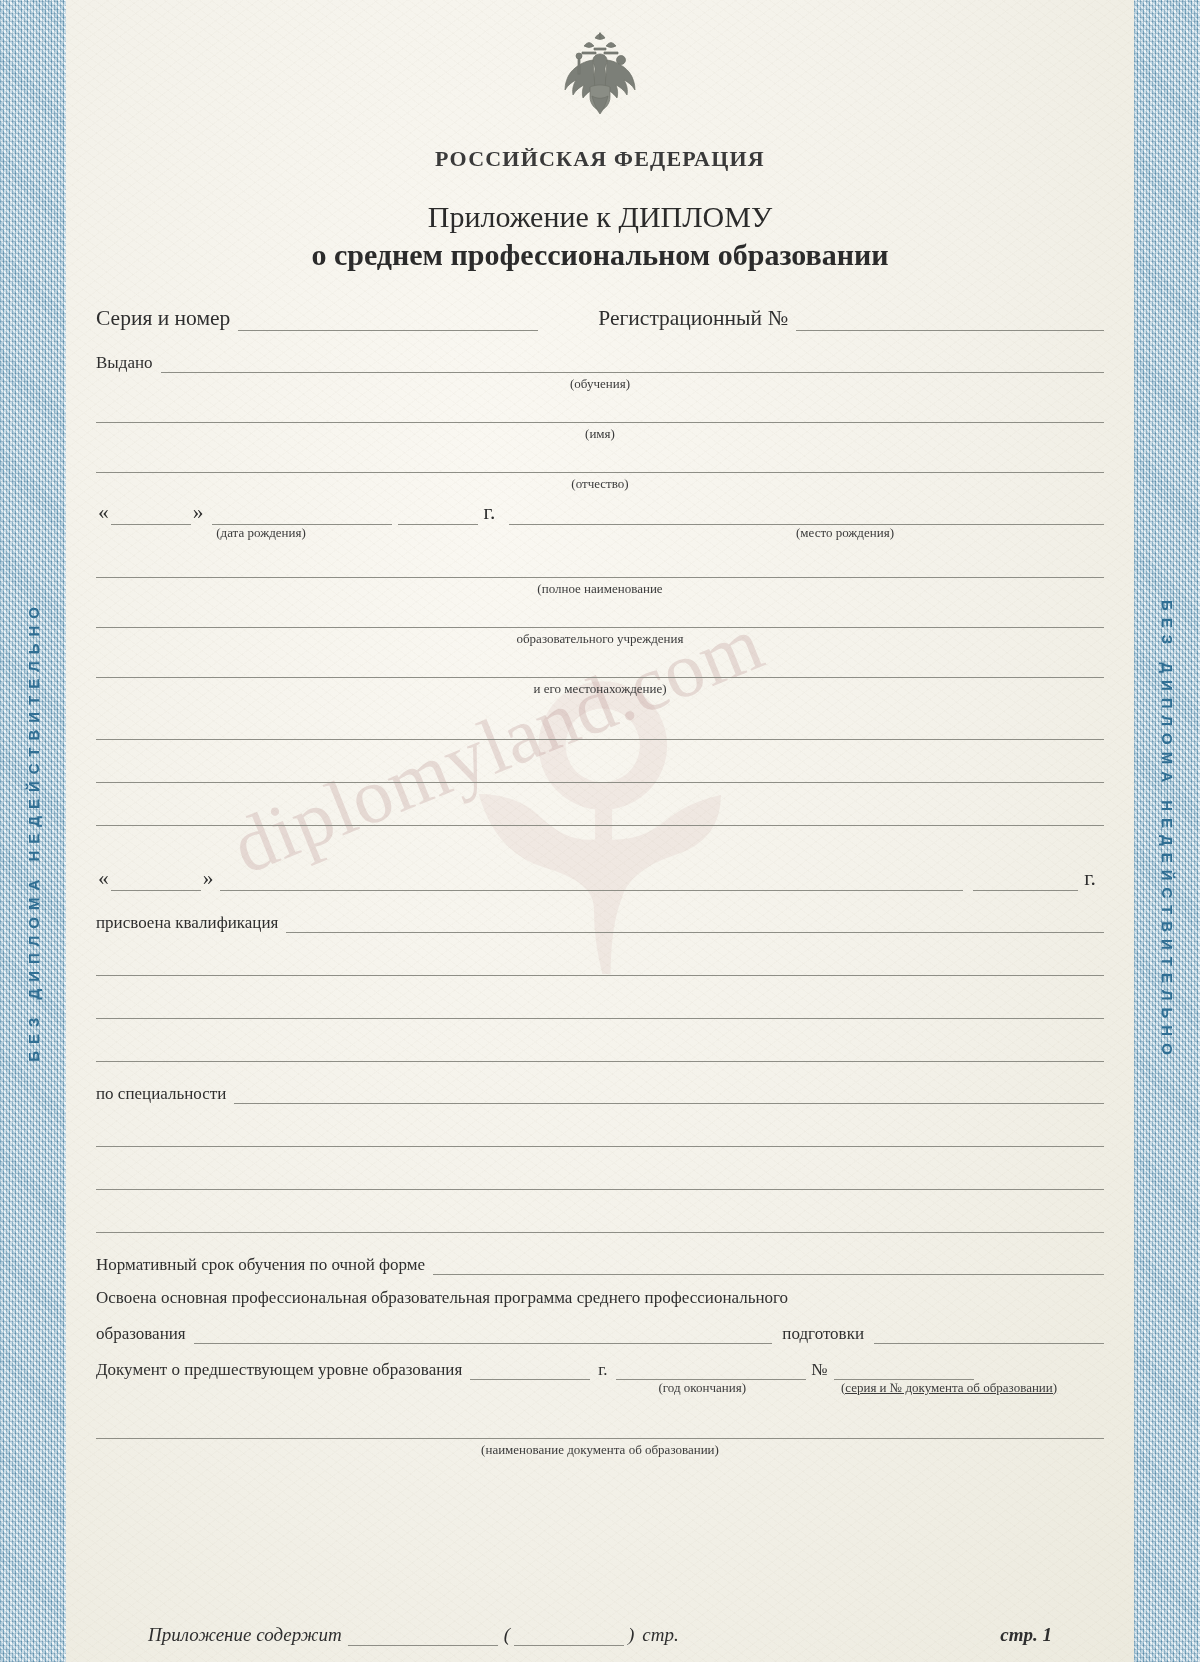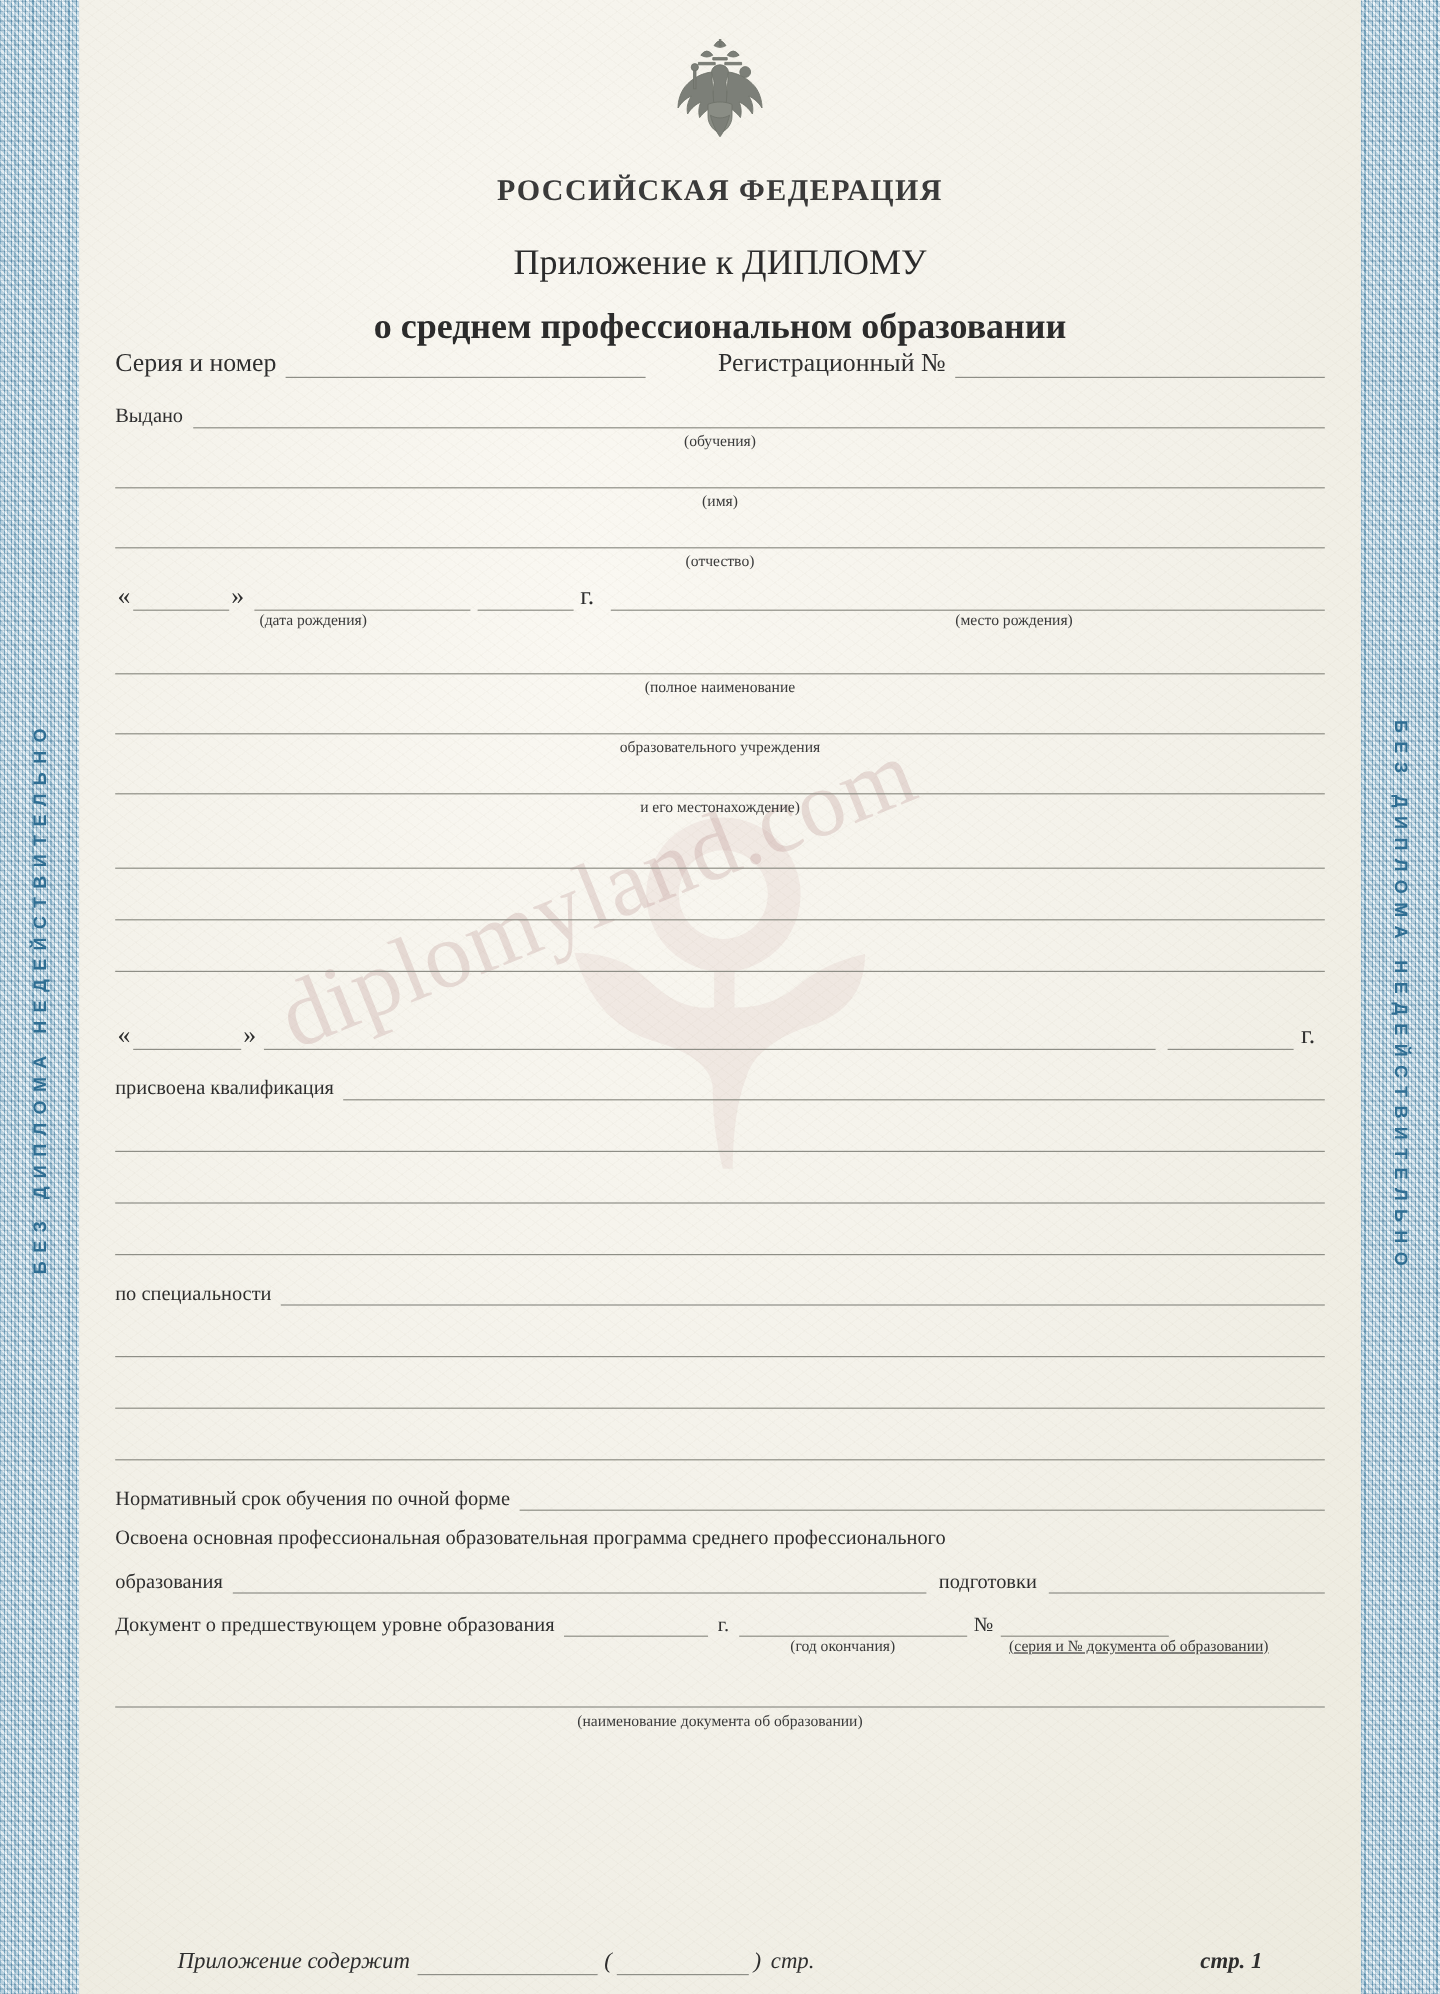--- a/index.html
+++ b/index.html
@@ -133,44 +133,45 @@
     text-align: center;
     padding-top: 30px;
     height: 110px;
   }
   .emblem svg { display: inline-block; }
 
   .country {
     text-align: center;
     font-family: "Liberation Serif", serif;
     font-weight: bold;
-    font-size: 25px;
+    font-size: 22px;
     letter-spacing: 1.2px;
     color: #3a3a3a;
     margin-top: 6px;
   }
   .title1 {
     text-align: center;
     font-family: "Liberation Serif", serif;
     font-weight: normal;
     font-size: 30px;
     color: #2b2b2b;
     margin-top: 28px;
   }
   .title2 {
     text-align: center;
     font-family: "Liberation Serif", serif;
     font-weight: bold;
     font-size: 30px;
     color: #2b2b2b;
-    margin-top: 20px;
+    margin-top: 4px;
   }
 
   
   .form {
+    margin-top: 34px;
     padding: 0 14px;
     color: #2e2e2e;
   }
   .row {
     display: flex;
     align-items: flex-end;
     font-size: 17px;
     line-height: 1.1;
   }
   .lbl {

